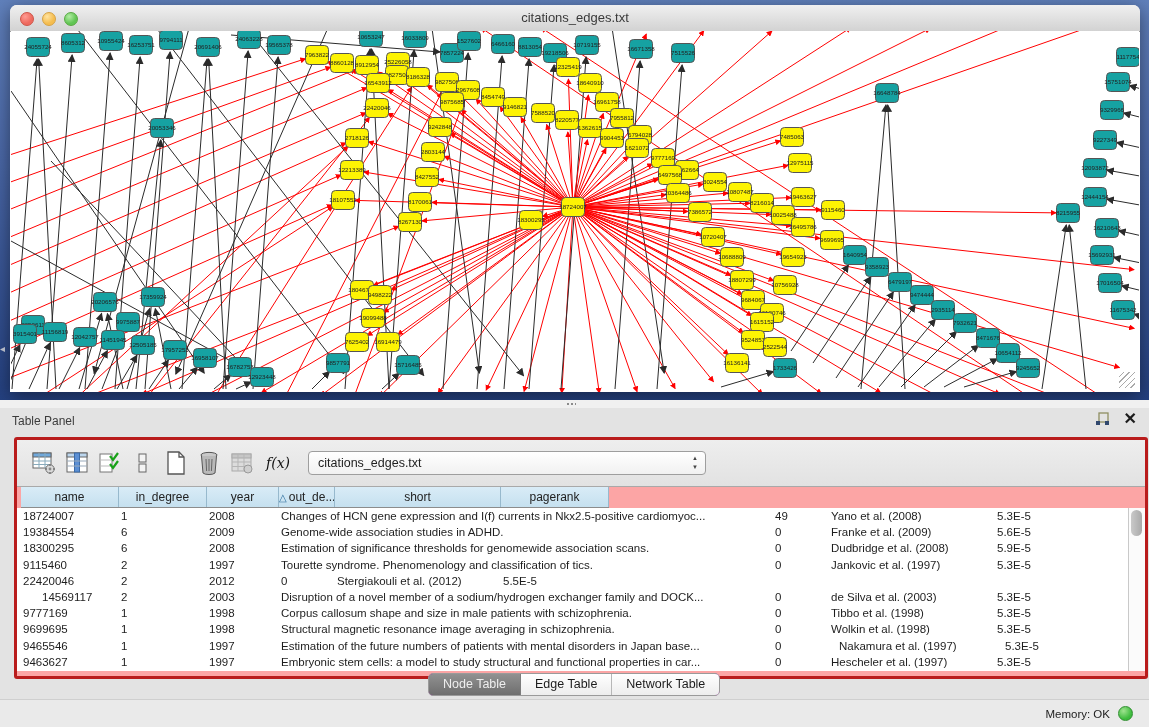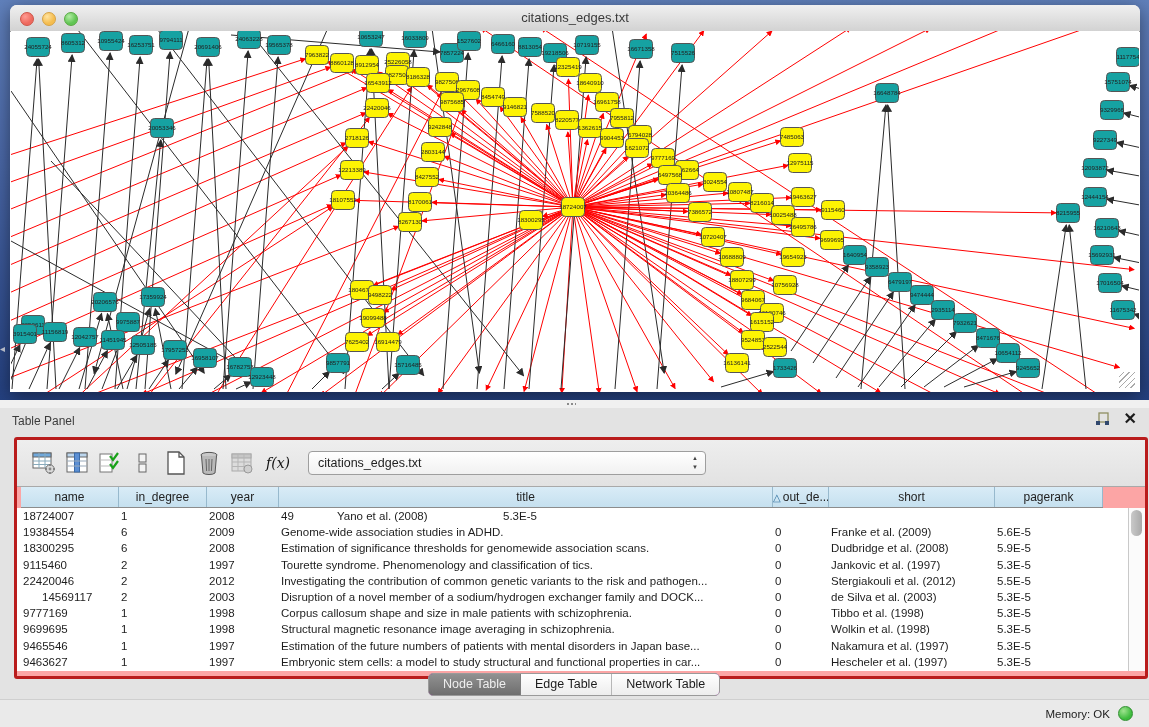--- a/index.html
+++ b/index.html
@@ -620,30 +620,30 @@
         <div class="combo">
           <span class="val">citations_edges.txt</span>
           <span class="spin">▲<br>▼</span>
         </div>
       </div>
 
       <div class="thead" id="thead">
           <div class="th" style="width: 98px;">name</div>
           <div class="th" style="width: 88px;">in_degree</div>
           <div class="th" style="width: 72px;">year</div>
-          <div class="th" style="width: 494px;">title</div>
           <div class="th" style="width: 56px;"><span class="sort">△</span>out_de...</div>
           <div class="th" style="width: 166px;">short</div>
           <div class="th" style="width: 108px;">pagerank</div>
         </div>
       <div class="tbody" id="tbody">
           <div class="tr">
             <div class="td" style="width: 98px;">18724007</div>
             <div class="td" style="width: 88px;">1</div>
             <div class="td" style="width: 72px;">2008</div>
+            <div class="td" style="width: 494px;">Changes of HCN gene expression and I(f) currents in Nkx2.5-positive cardiomyoc...</div>
             <div class="td" style="width: 56px;">49</div>
             <div class="td" style="width: 166px;">Yano et al. (2008)</div>
             <div class="td" style="width: 108px;">5.3E-5</div>
           </div>
           <div class="tr">
             <div class="td" style="width: 98px;">19384554</div>
             <div class="td" style="width: 88px;">6</div>
             <div class="td" style="width: 72px;">2009</div>
             <div class="td" style="width: 494px;">Genome-wide association studies in ADHD.</div>
             <div class="td" style="width: 56px;">0</div>
@@ -665,21 +665,20 @@
             <div class="td" style="width: 72px;">1997</div>
             <div class="td" style="width: 494px;">Tourette syndrome. Phenomenology and classification of tics.</div>
             <div class="td" style="width: 56px;">0</div>
             <div class="td" style="width: 166px;">Jankovic et al. (1997)</div>
             <div class="td" style="width: 108px;">5.3E-5</div>
           </div>
           <div class="tr">
             <div class="td" style="width: 98px;">22420046</div>
             <div class="td" style="width: 88px;">2</div>
             <div class="td" style="width: 72px;">2012</div>
-            <div class="td" style="width: 494px;">Investigating the contribution of common genetic variants to the risk and pathogen...</div>
             <div class="td" style="width: 56px;">0</div>
             <div class="td" style="width: 166px;">Stergiakouli et al. (2012)</div>
             <div class="td" style="width: 108px;">5.5E-5</div>
           </div>
           <div class="tr">
             <div class="td" style="width: 98px; padding-left: 25px;">14569117</div>
             <div class="td" style="width: 88px;">2</div>
             <div class="td" style="width: 72px;">2003</div>
             <div class="td" style="width: 494px;">Disruption of a novel member of a sodium/hydrogen exchanger family and DOCK...</div>
             <div class="td" style="width: 56px;">0</div>
@@ -703,21 +702,21 @@
             <div class="td" style="width: 56px;">0</div>
             <div class="td" style="width: 166px;">Wolkin et al. (1998)</div>
             <div class="td" style="width: 108px;">5.3E-5</div>
           </div>
           <div class="tr">
             <div class="td" style="width: 98px;">9465546</div>
             <div class="td" style="width: 88px;">1</div>
             <div class="td" style="width: 72px;">1997</div>
             <div class="td" style="width: 494px;">Estimation of the future numbers of patients with mental disorders in Japan base...</div>
             <div class="td" style="width: 56px;">0</div>
-            <div class="td" style="width: 166px;">Nakamura et al. (1997)</div>
+            <div class="td" style="width: 166px; margin-left: 8px;">Nakamura et al. (1997)</div>
             <div class="td" style="width: 108px;">5.3E-5</div>
           </div>
           <div class="tr">
             <div class="td" style="width: 98px;">9463627</div>
             <div class="td" style="width: 88px;">1</div>
             <div class="td" style="width: 72px;">1997</div>
             <div class="td" style="width: 494px;">Embryonic stem cells: a model to study structural and functional properties in car...</div>
             <div class="td" style="width: 56px;">0</div>
             <div class="td" style="width: 166px;">Hescheler et al. (1997)</div>
             <div class="td" style="width: 108px;">5.3E-5</div>

